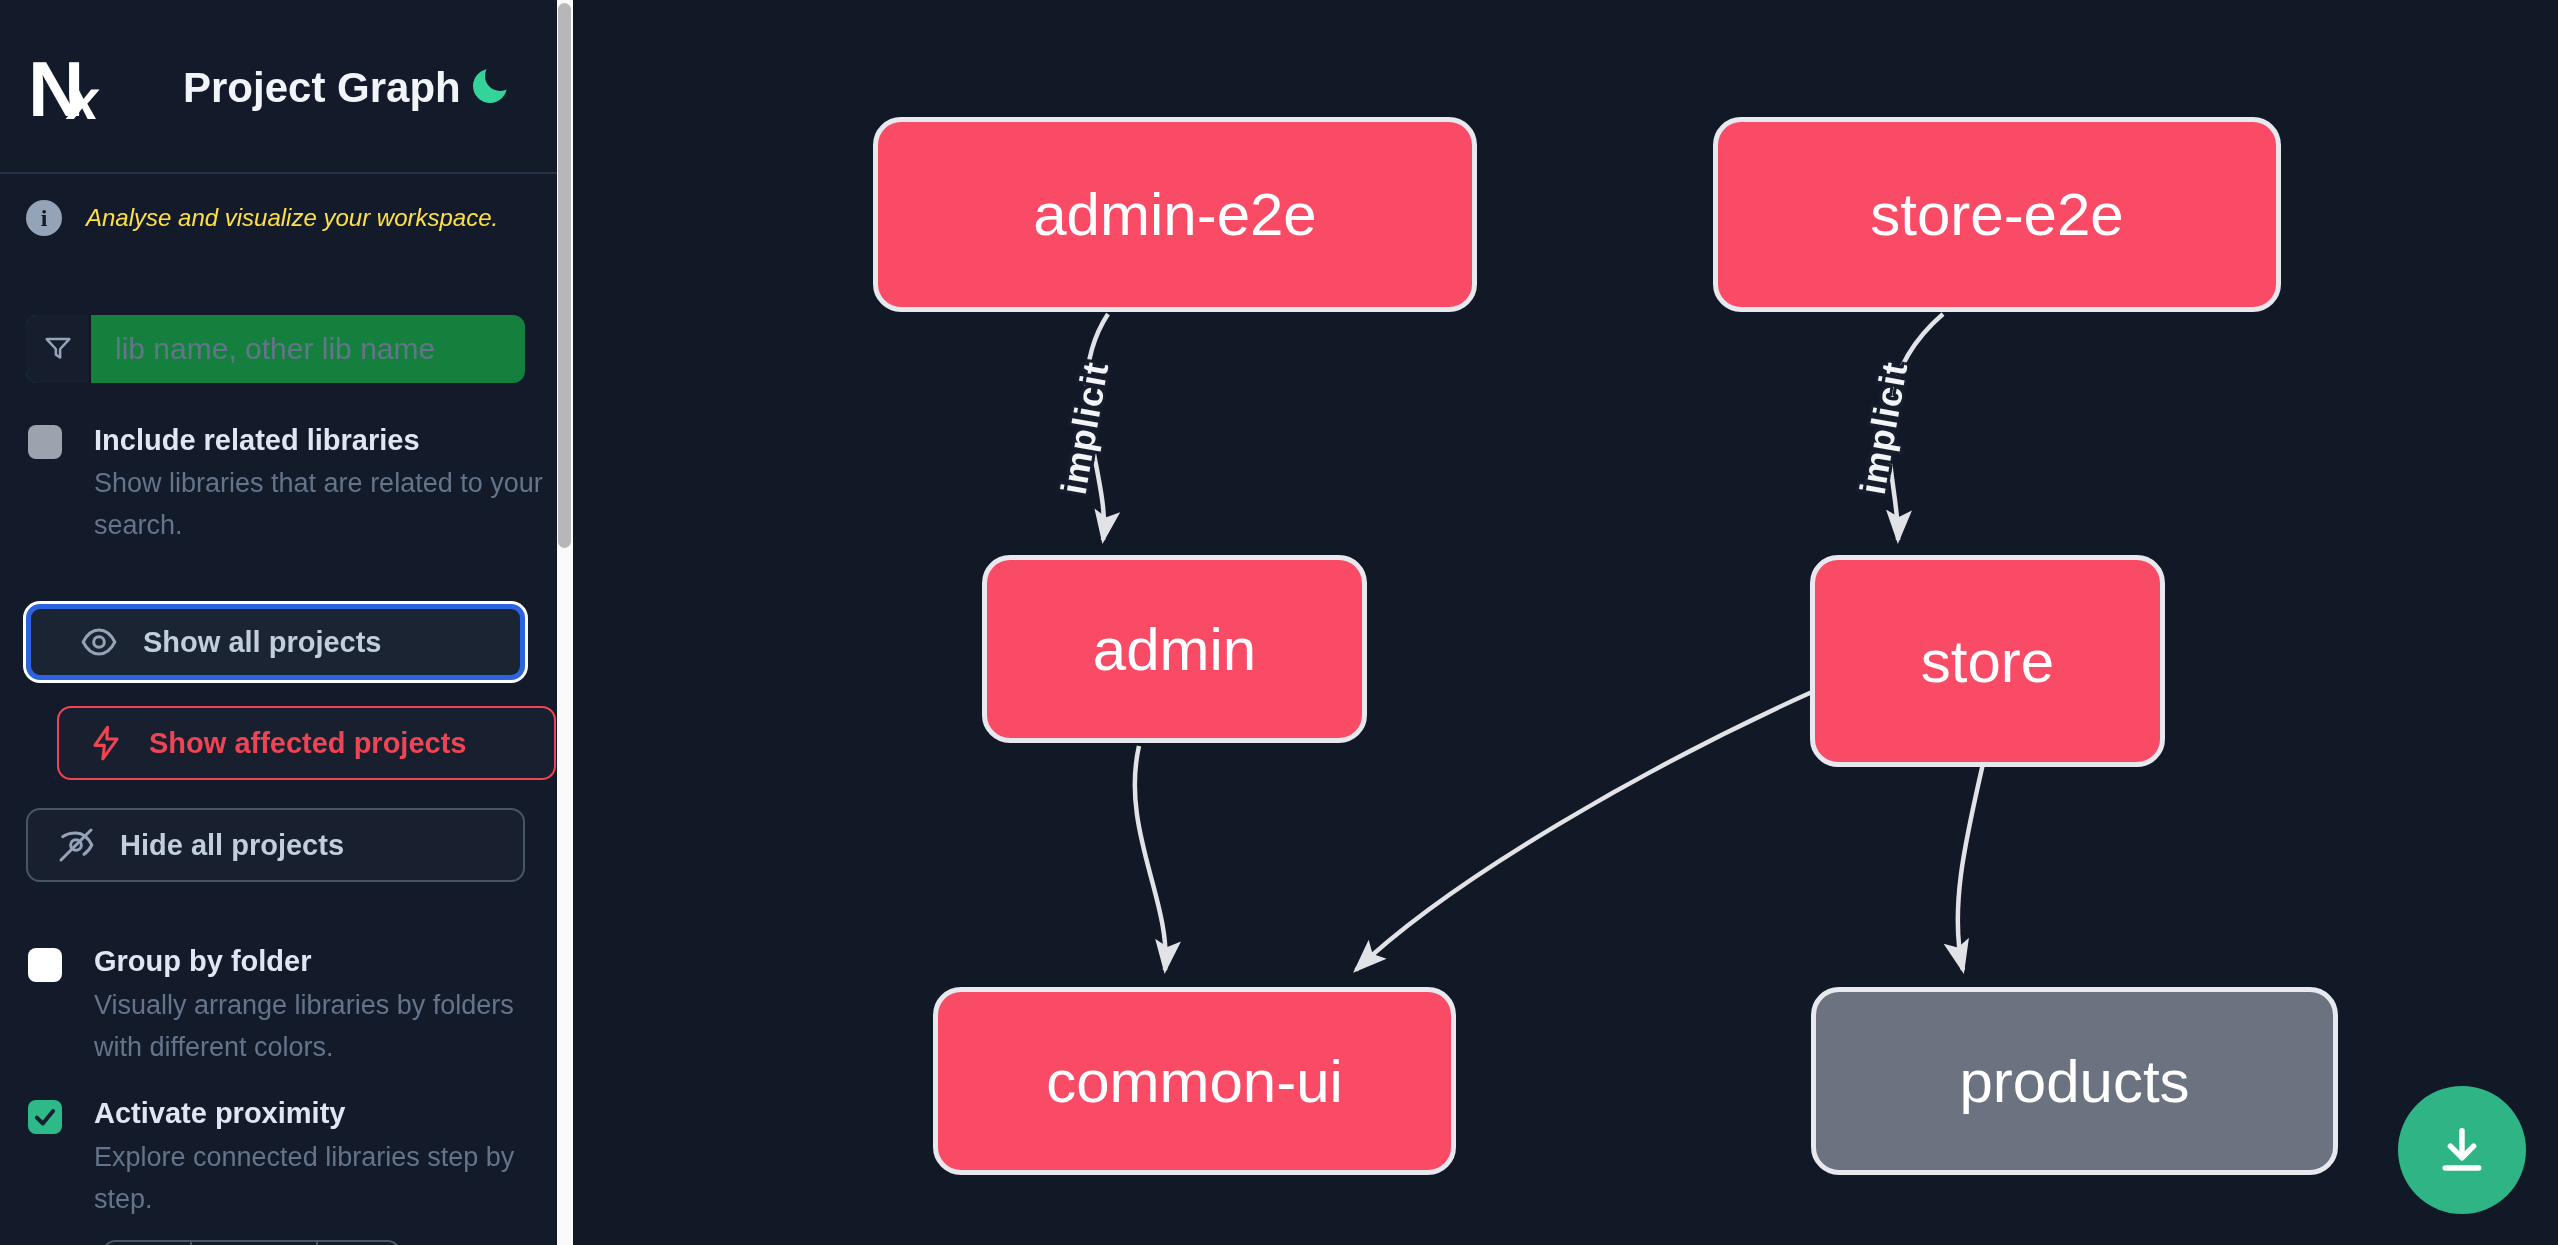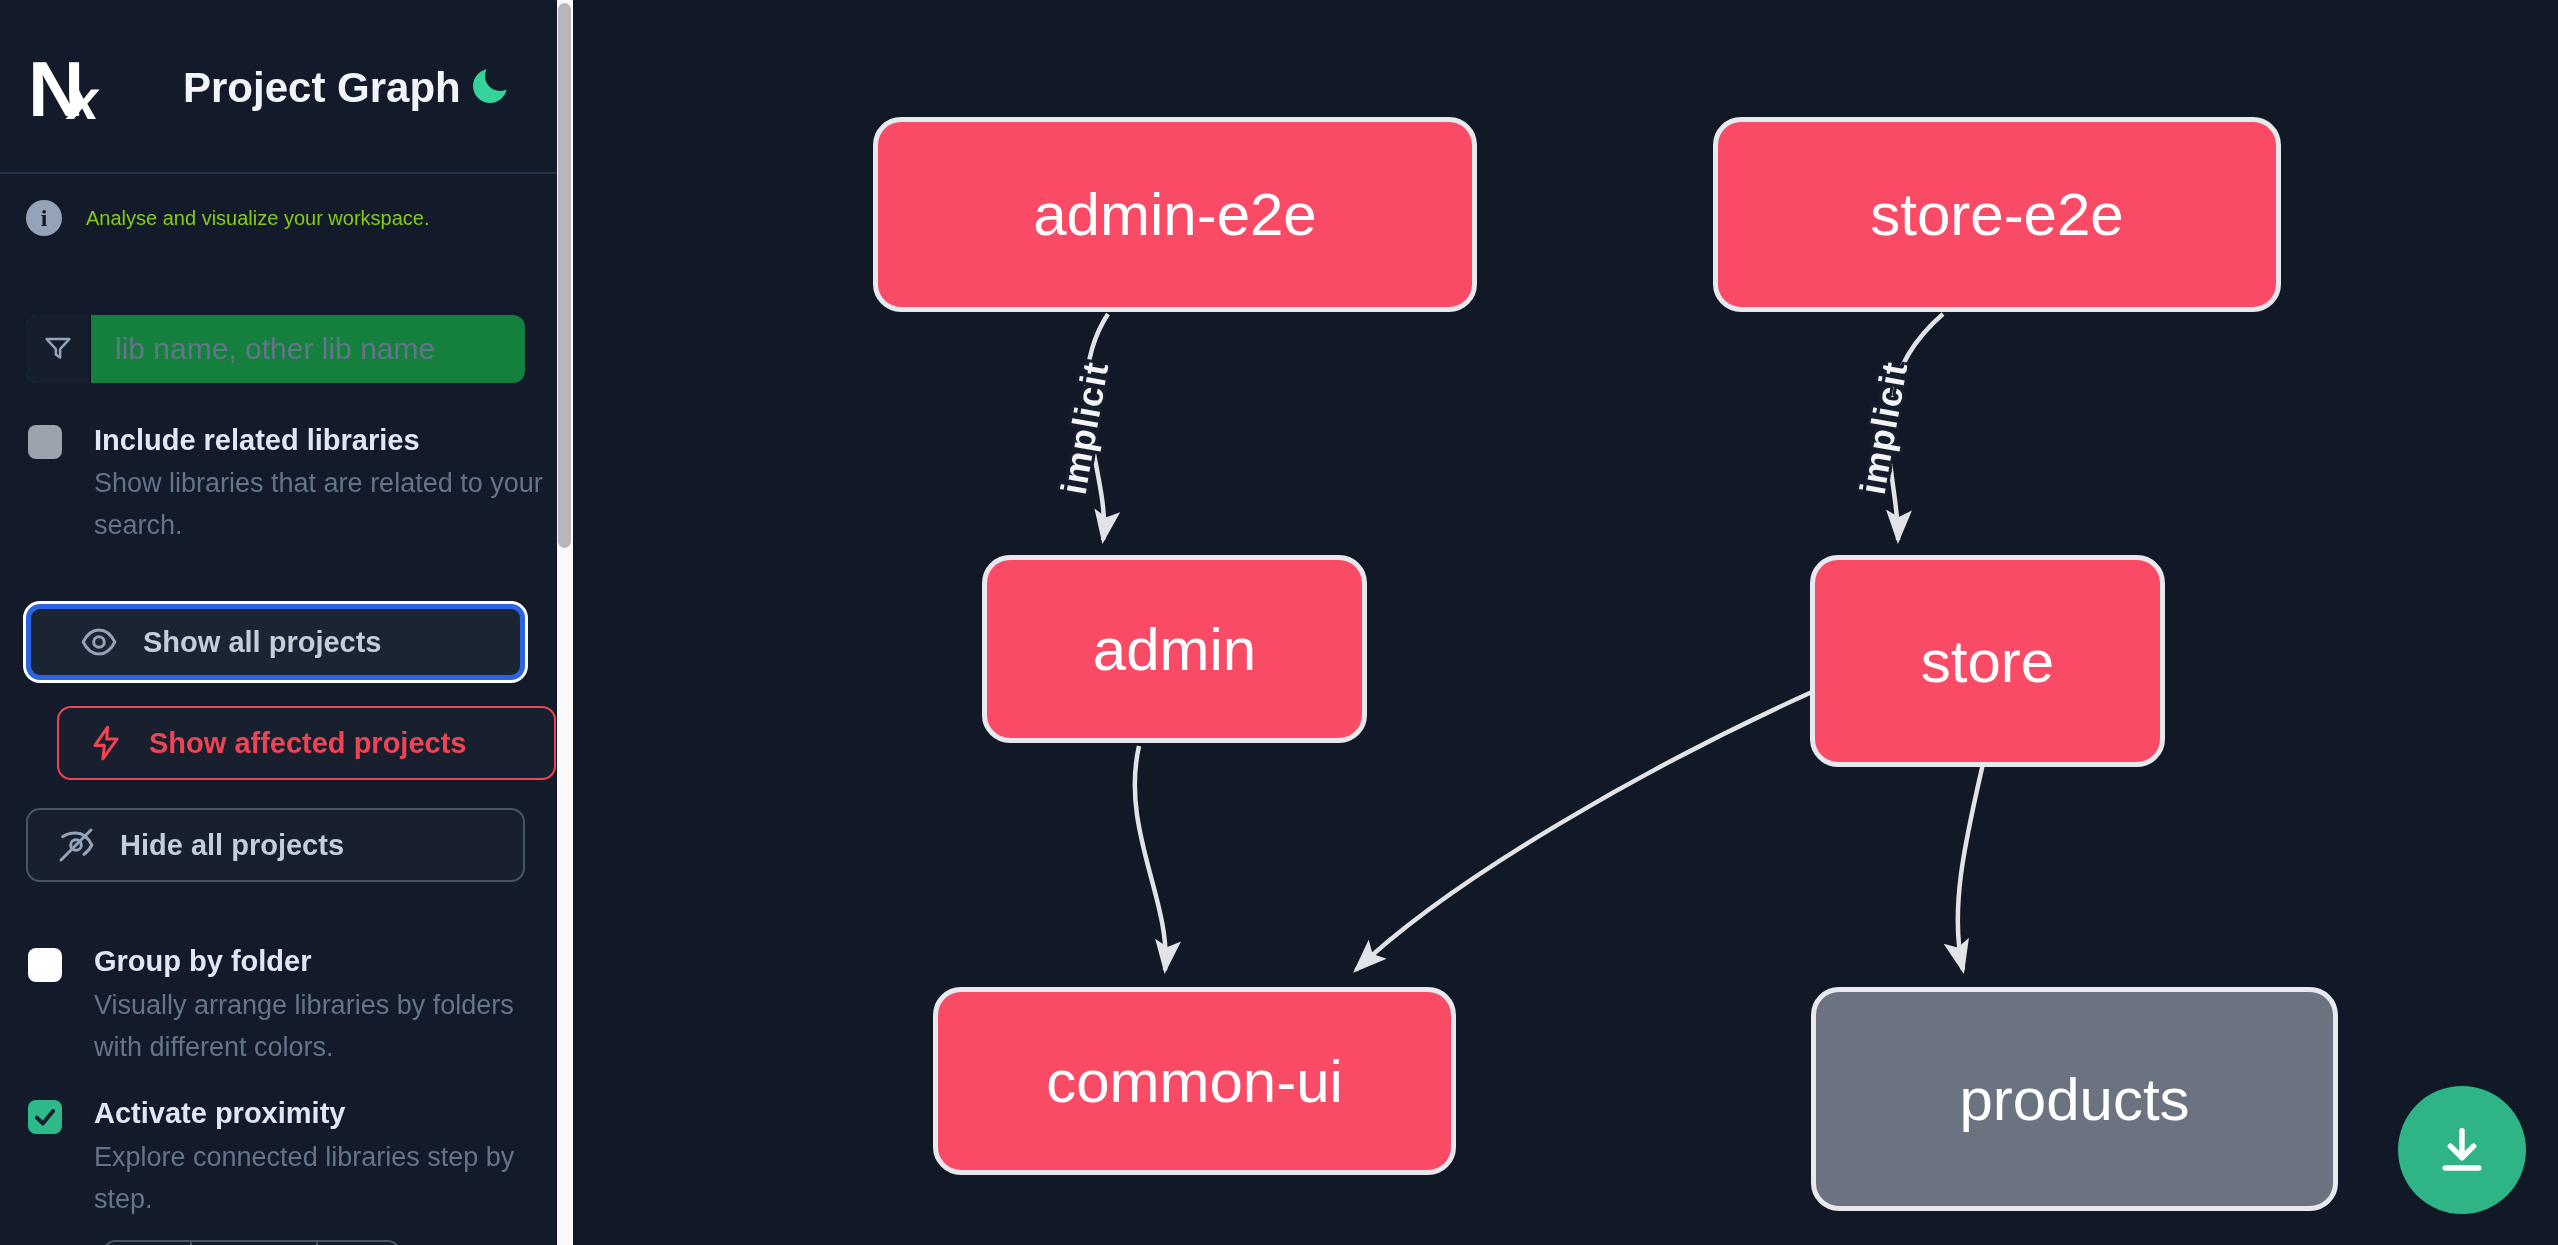--- a/index.html
+++ b/index.html
@@ -11,21 +11,21 @@
   #logo{position:absolute;left:28px;top:52px;width:110px;height:76px;color:#ffffff;
         font-weight:700;display:flex;align-items:flex-end;line-height:1;}
   #logo .n{font-size:78px;letter-spacing:-6px;}
   #logo .x{font-size:56px;margin-left:-10px;transform:skewX(-8deg);}
   #page-title{position:absolute;left:183px;top:64px;font-size:42px;font-weight:700;color:#f1f5f9;}
   #theme-toggle{position:absolute;left:470px;top:62px;width:44px;height:44px;cursor:pointer;}
   #info-row{position:absolute;left:26px;top:200px;display:flex;align-items:center;gap:24px;}
   .info-circle{width:36px;height:36px;border-radius:50%;background:#94a3b8;color:#131a29;
         display:flex;align-items:center;justify-content:center;
         font-size:24px;font-weight:700;font-family:"Liberation Serif",serif;}
-  #tagline{font-size:20px;color:#84cc16;}
+  #tagline{font-size:24px;color:#fde047;font-style:italic;}
   
   #search-box{position:absolute;left:26px;top:315px;width:499px;height:68px;border-radius:12px;
         overflow:hidden;display:flex;background:#15803d;}
   #search-icon-cell{width:72px;background:#161e2d;border-right:2px solid #0e1520;
         display:flex;align-items:center;justify-content:center;}
   #search-input{flex:1;background:transparent;border:none;outline:none;color:#c7d2e2;
         font-size:30px;padding:0 24px;font-family:"Liberation Sans",sans-serif;}
   #search-input::placeholder{color:#64748b;opacity:1;}
   .cbx{position:absolute;width:34px;height:34px;border-radius:8px;cursor:pointer;}
   .cbx.gray{background:#9ca3af;}
@@ -177,21 +177,21 @@
   </div>
   <div class="node pink" style="left:982px;top:555px;width:385px;height:188px;">
     <span>admin</span>
   </div>
   <div class="node pink" style="left:1810px;top:555px;width:355px;height:212px;">
     <span>store</span>
   </div>
   <div class="node pink" style="left:933px;top:987px;width:523px;height:188px;">
     <span>common-ui</span>
   </div>
-  <div class="node gray" style="left:1811px;top:987px;width:527px;height:224px;">
+  <div class="node gray" style="left:1811px;top:987px;width:527px;height:188px;">
     <span>products</span>
   </div>
 
   <div id="download-btn">
     <svg width="62" height="62" viewBox="0 0 24 24" fill="none" stroke="#ffffff" stroke-width="2.1" stroke-linecap="round" stroke-linejoin="round">
       <path d="M12 4.5 V14"></path>
       <path d="M7.5 10.5 L12 15 L16.5 10.5"></path>
       <path d="M5.5 19 H18.5"></path>
     </svg>
   </div>

